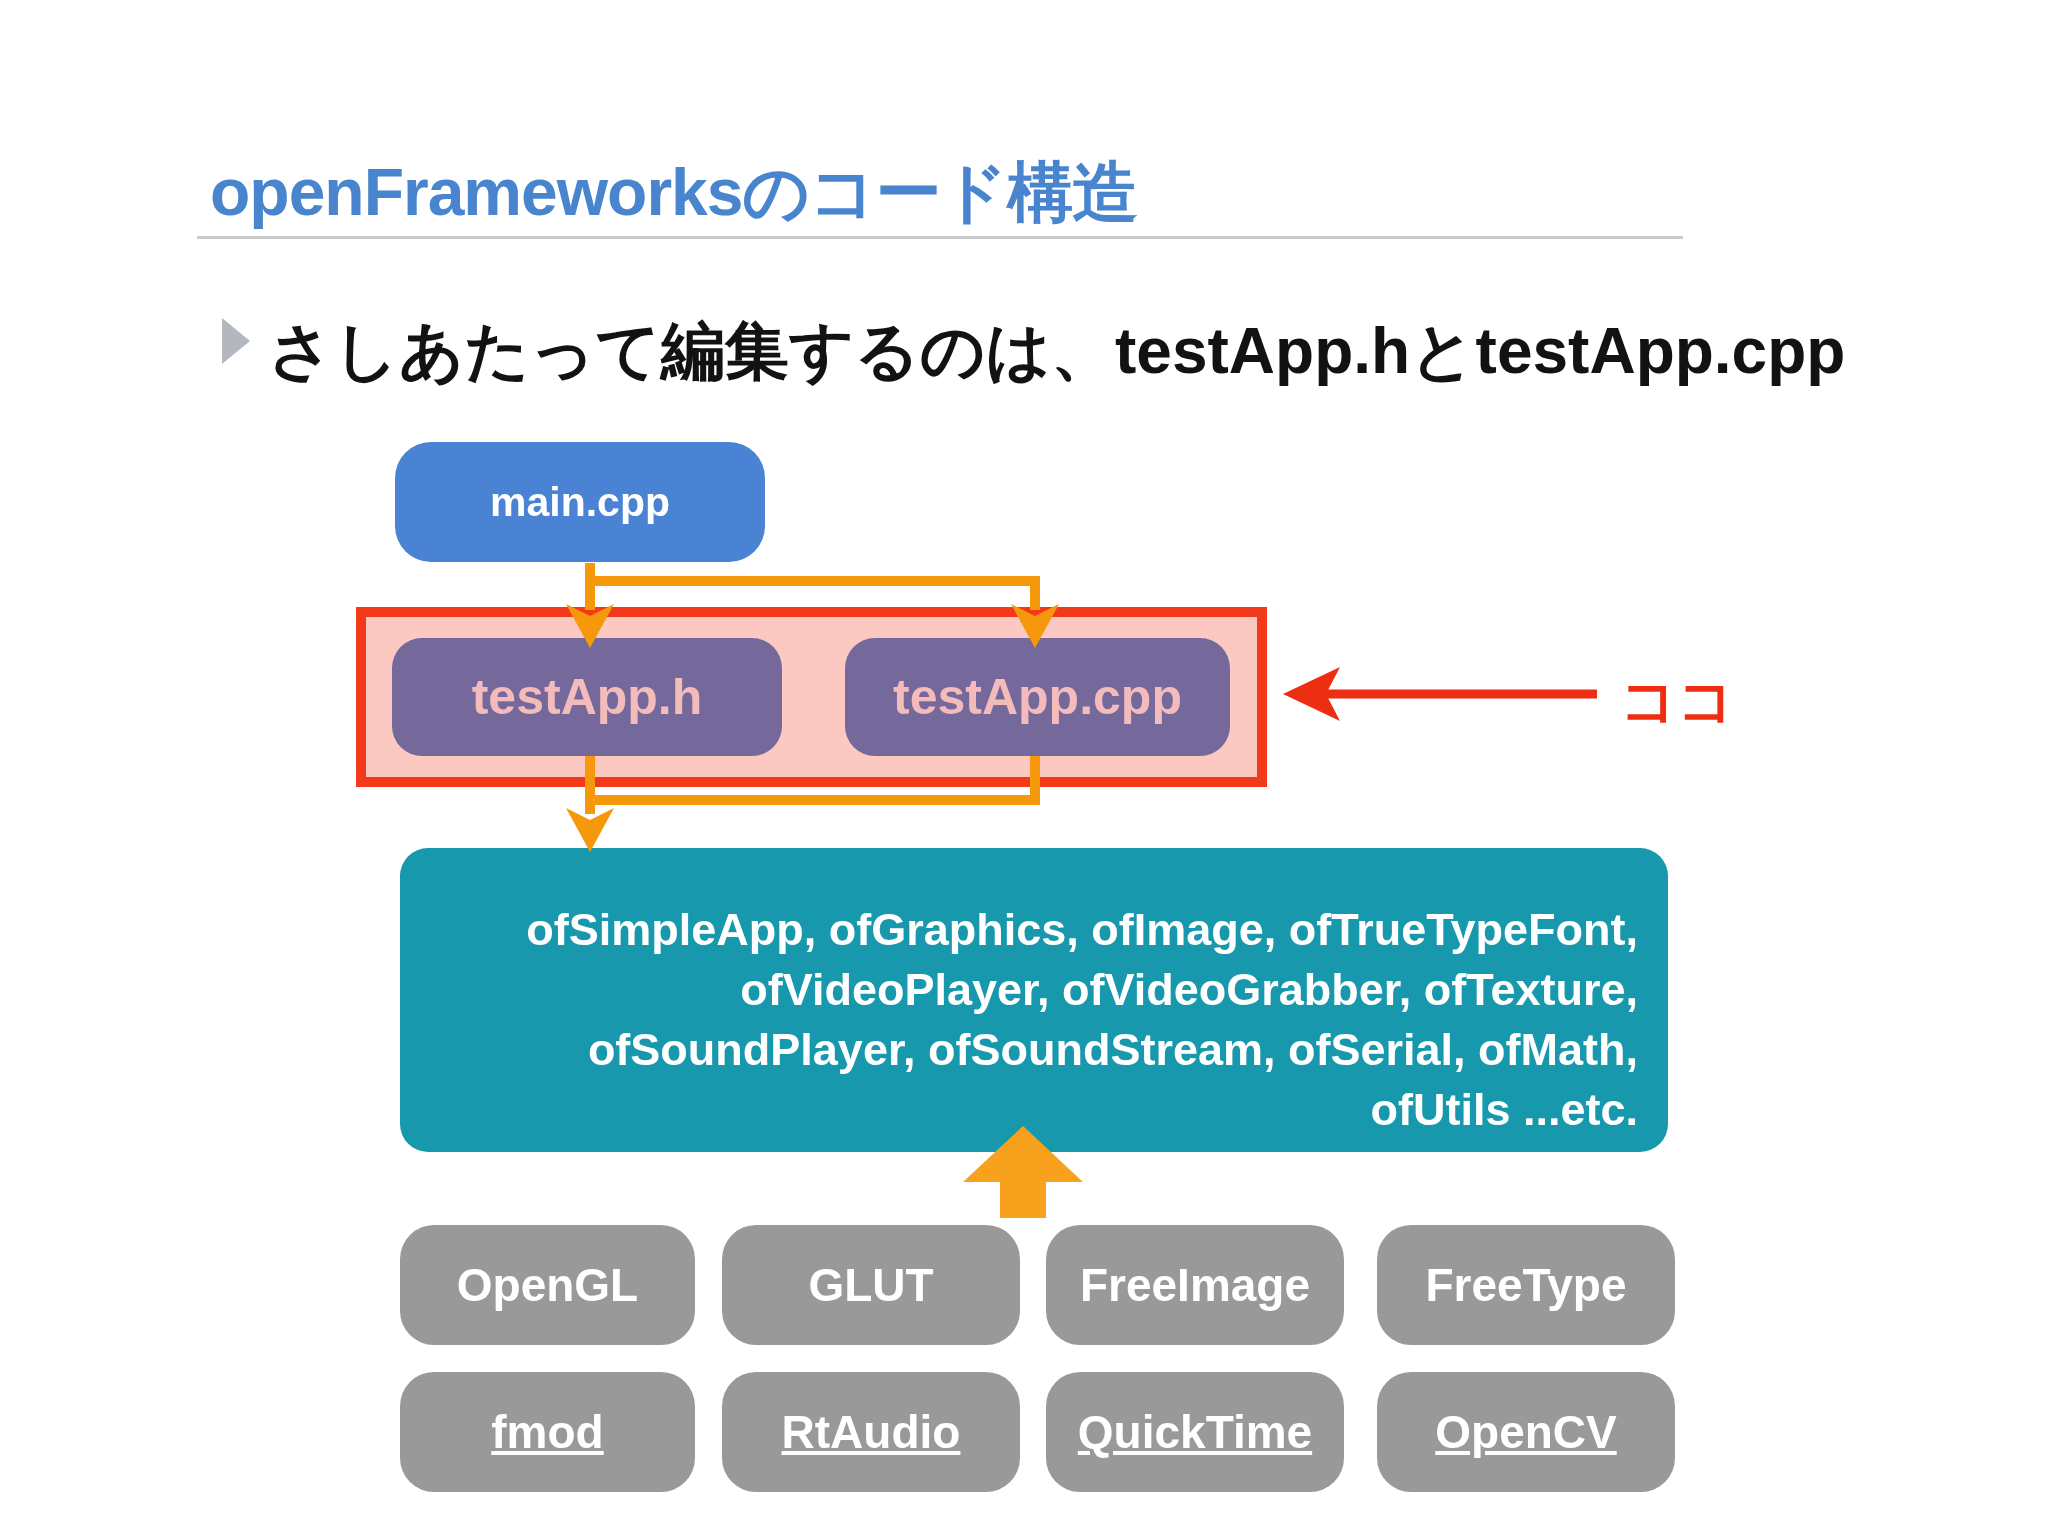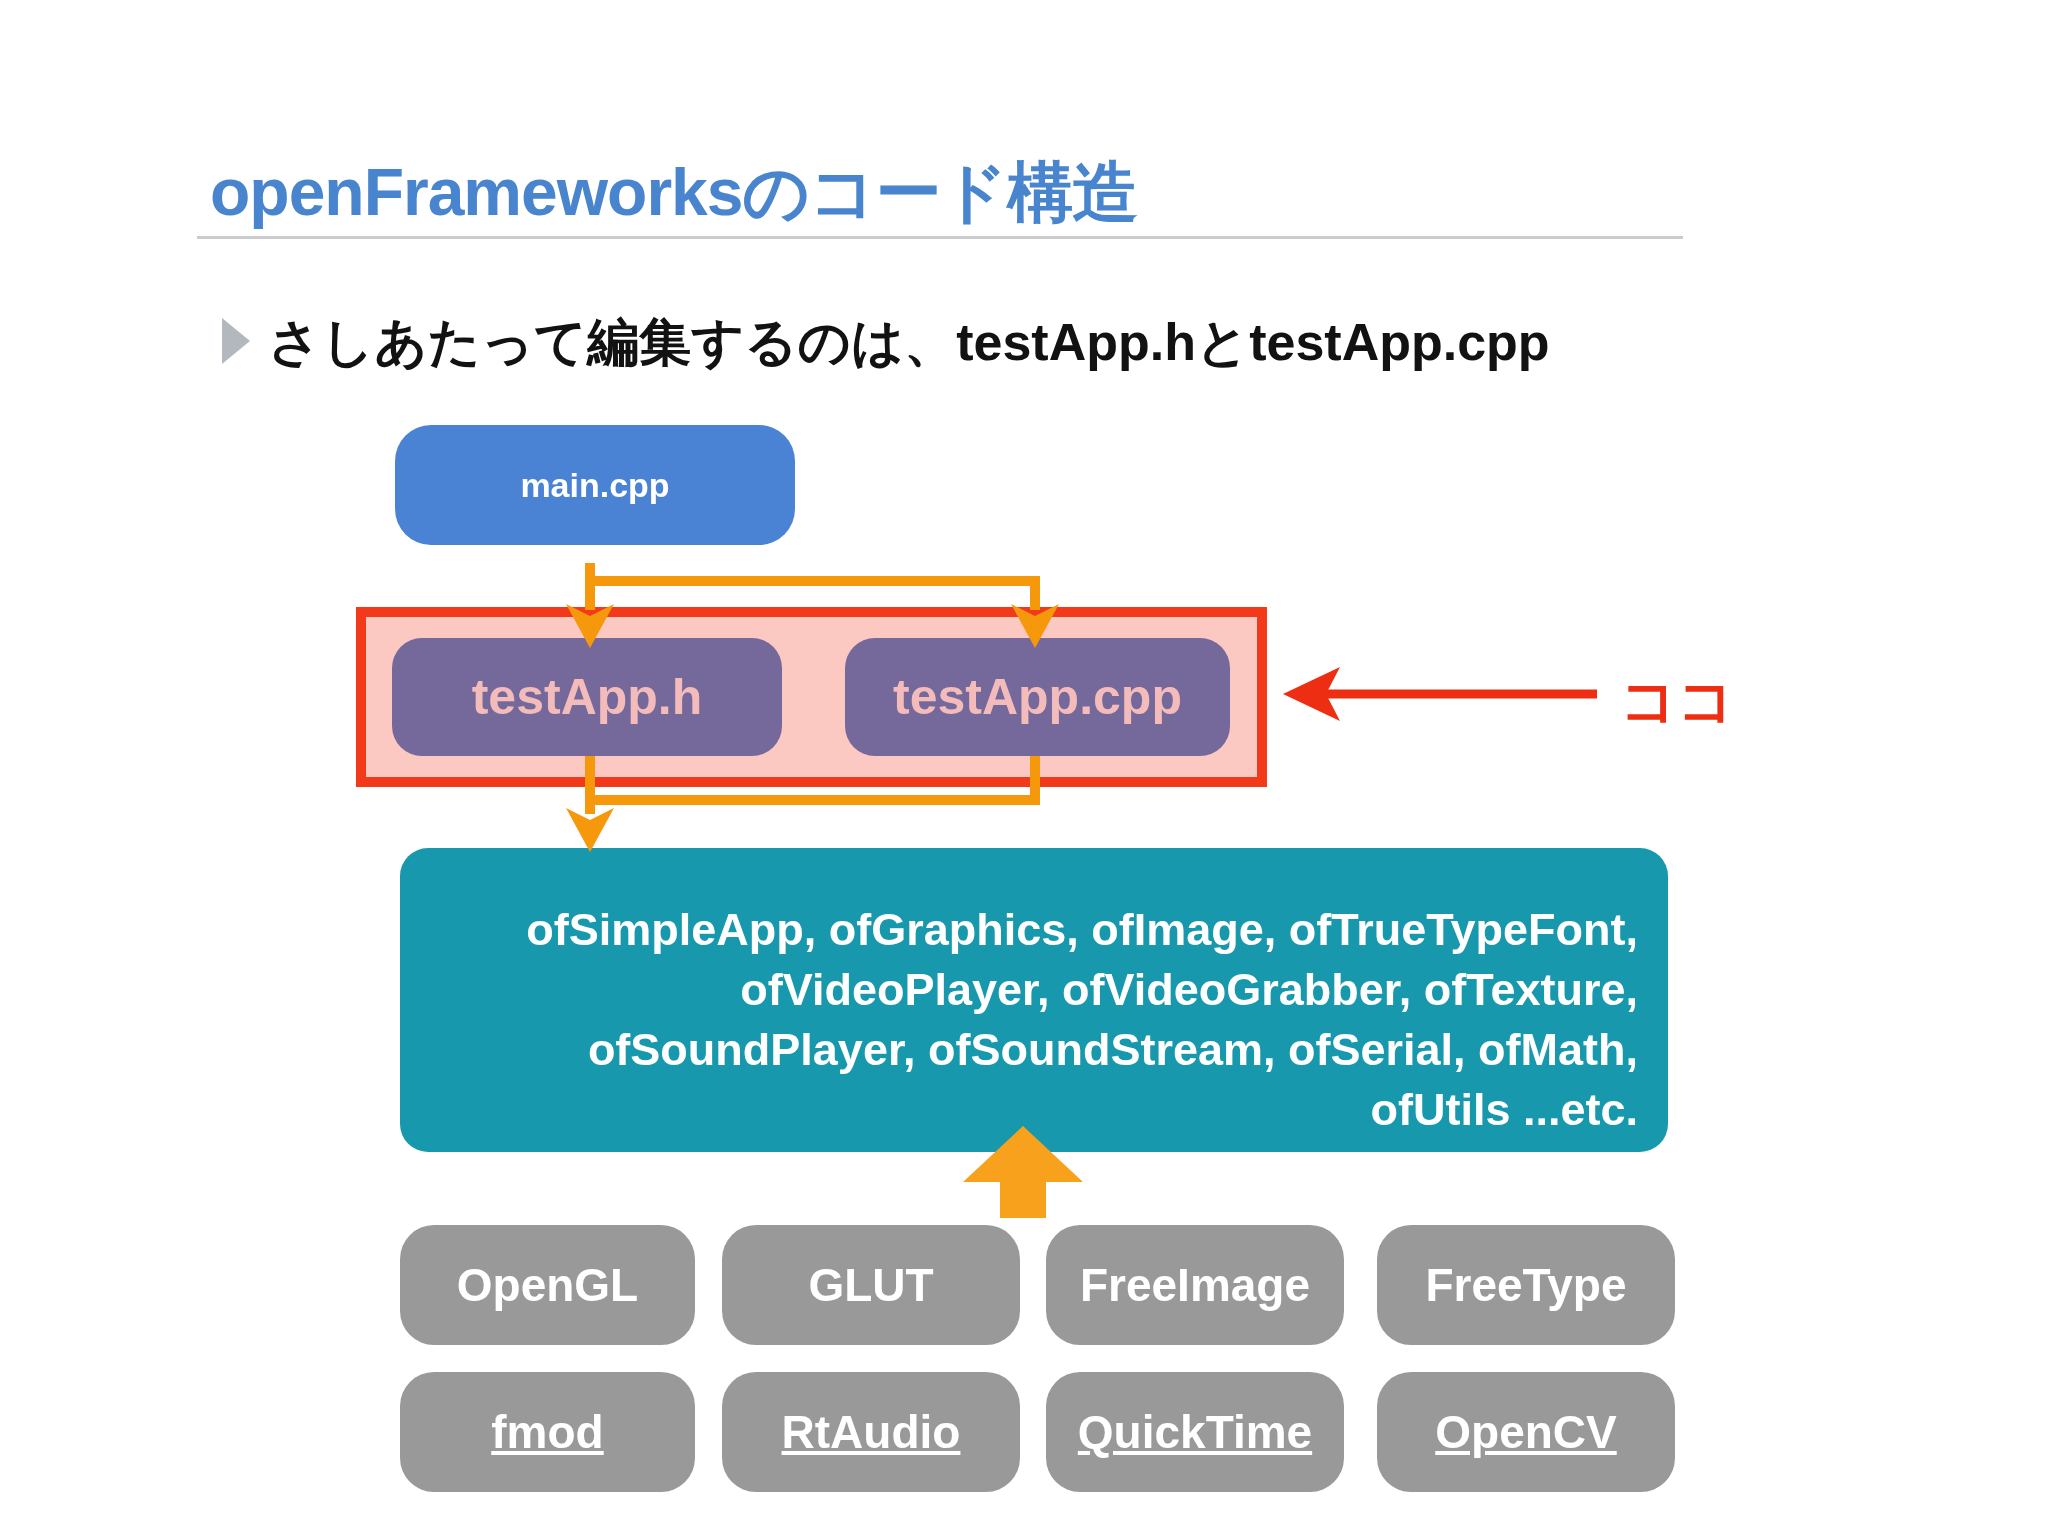--- a/index.html
+++ b/index.html
@@ -27,29 +27,29 @@
   }
   .bullet-tri{
     left:222px;top:318px;
     width:0;height:0;
     border-top:23px solid transparent;
     border-bottom:23px solid transparent;
     border-left:28px solid #B3B8BF;
   }
   .bullet-text{
     left:268px;top:308px;
-    font-size:52px;color:#121212;
+    font-size:64px;color:#121212;
     white-space:nowrap;
   }
 
   .main-box{
-    left:395px;top:425px;width:400px;height:120px;
+    left:395px;top:442px;width:370px;height:120px;
     background:var(--box-blue);
     border-radius:36px;
-    color:#ffffff;font-size:34px;
+    color:#ffffff;font-size:41px;
   }
   .red-frame{
     left:356px;top:607px;width:911px;height:180px;
     box-sizing:border-box;
     background:var(--highlight-pink);
     border:10px solid var(--highlight-red);
   }
   .app-box{
     top:638px;height:118px;
     background:var(--app-purple);

